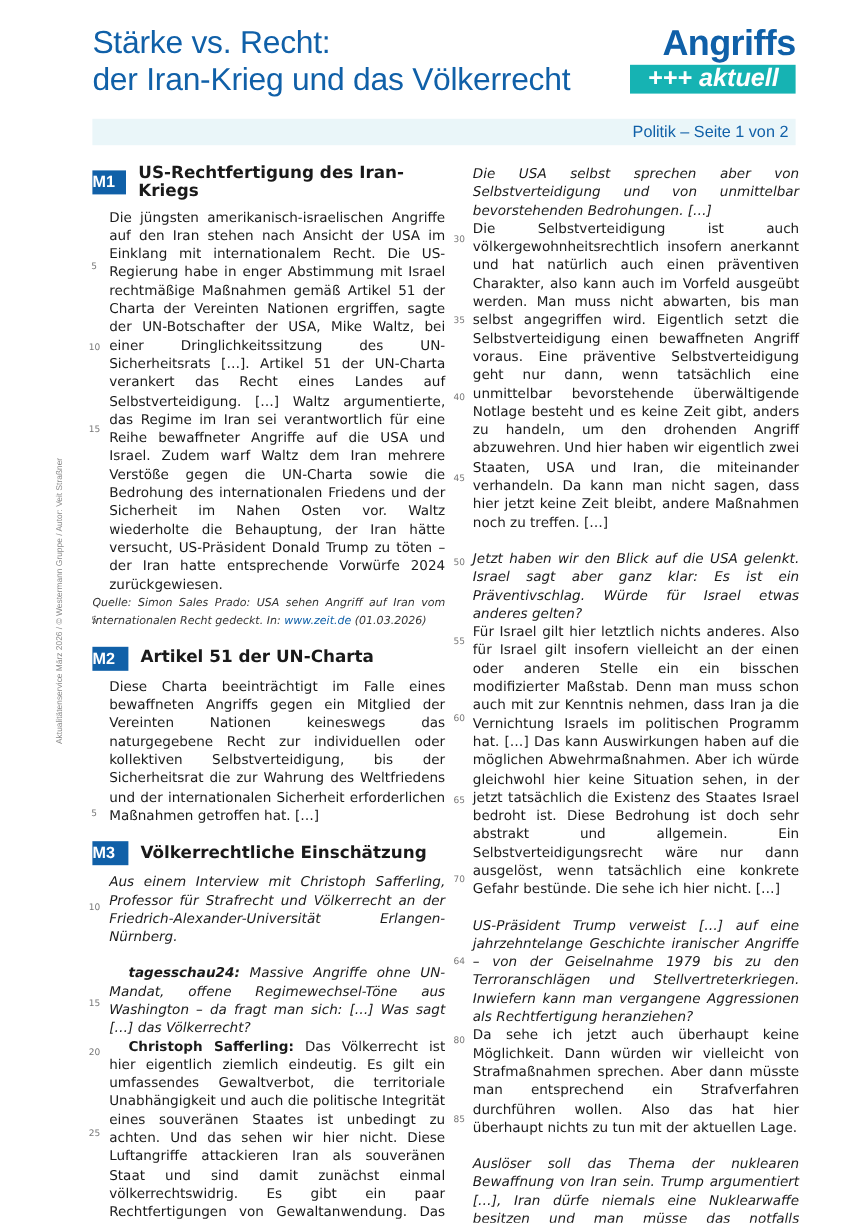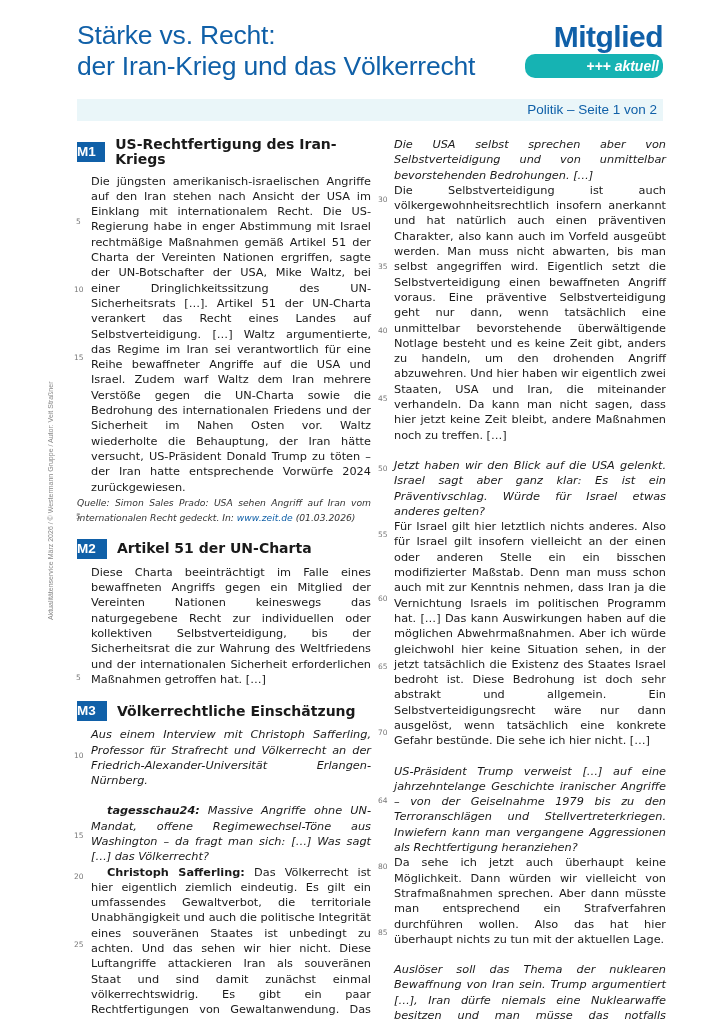--- a/index.html
+++ b/index.html
@@ -4,22 +4,22 @@
 <style>
   html, body { margin: 0; padding: 0; background: #ffffff; }
   body { width: 720px; height: 1019px; position: relative; overflow: hidden;
          font-family: "DejaVu Sans", "Liberation Sans", sans-serif; color: #1a1a1a; }
   .title { position: absolute; left: 77px; top: 20px; color: #1060a8;
            font-family: "Liberation Sans", sans-serif; font-size: 26.5px; line-height: 31px; letter-spacing: -0.2px; }
   .logo { position: absolute; left: 525px; top: 22px; width: 138px; }
   .logo-top { color: #1060a8; font-family: "Liberation Sans", sans-serif; font-weight: bold;
               font-size: 30px; line-height: 30px; letter-spacing: -0.5px; text-align: right; }
   .logo-bar { background: #16b3b3; color: #fff; font-family: "Liberation Sans", sans-serif;
-              font-weight: bold; font-style: italic; font-size: 14px; line-height: 24px;
-              text-align: right; padding-right: 4px; margin-top: 2px; border-radius: 10px; }
+              font-weight: bold; font-style: italic; font-size: 21px; line-height: 24px;
+              text-align: right; padding-right: 14px; margin-top: 2px; }
   .subject-bar { position: absolute; left: 77px; top: 99px; width: 586px; height: 22px;
                  background: #eaf6f9; color: #1060a8; font-size: 13.5px; line-height: 22px;
                  text-align: right; font-family: "Liberation Sans", sans-serif; }
   .sidetext { position: absolute; left: 47px; top: 620px; transform-origin: 0 0; transform: rotate(-90deg);
               font-size: 7px; color: #888; white-space: nowrap; font-family: "Liberation Sans", sans-serif; }
   .col { position: absolute; font-size: 11.3px; line-height: 15.3px; }
   .col-left { left: 91px; width: 280px; top: 137px; }
   .col-right { left: 394px; width: 272px; top: 137px; }
   .mhead { display: flex; align-items: center; margin-left: -14px; margin-bottom: 6px; }
   .badge { background: #1060a8; color: #fff; font-weight: bold; font-size: 13.5px;
@@ -36,21 +36,21 @@
 </style>
 </head>
 <body>
 
 <div class="title">
   <div>Stärke vs. Recht:</div>
   <div>der Iran-Krieg und das Völkerrecht</div>
 </div>
 
 <div class="logo">
-  <div class="logo-top">Mitglied</div>
+  <div class="logo-top">Angriffs</div>
   <div class="logo-bar">+++ aktuell</div>
 </div>
 
 <div class="subject-bar">
   <span style="padding-right:6px">Politik – Seite 1 von 2</span>
 </div>
 
 <div class="sidetext">Aktualitätenservice März 2026 / © Westermann Gruppe / Autor: Veit Straßner</div>
 
 <div class="col col-left">

